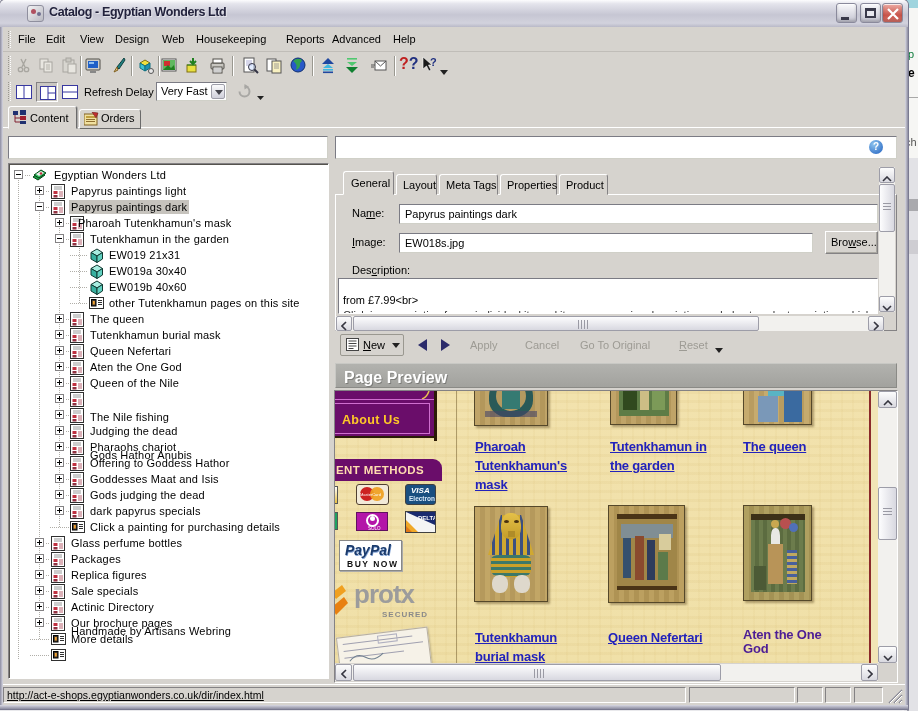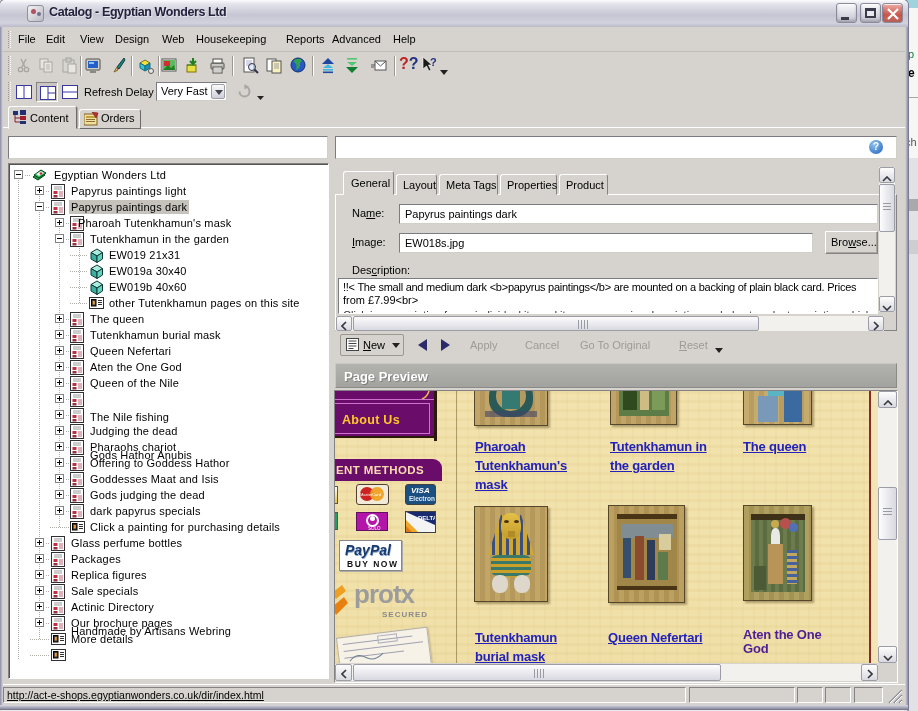--- a/index.html
+++ b/index.html
@@ -605,21 +605,20 @@
   </div>
 <div class="a t11" style="left:352px;top:236px;"><span style="text-decoration:underline">I</span>mage:</div>
 <div class="a field" style="left:399px;top:233px;width:414px;height:20px;">
     <div class="a t11" style="left:5px;top:3px;">EW018s.jpg</div>
   </div>
 <div class="a" style="left:825px;top:231px;width:53px;height:23px;background:#d6d3ce;border:1px solid;border-color:#fff #848284 #848284 #fff;box-shadow:inset -1px -1px 0 #a9a7a0;">
     <div class="a t11" style="left:5px;top:4px;">Bro<span style="text-decoration:underline">w</span>se...</div>
   </div>
 <div class="a t11" style="left:352px;top:264px;">Des<span style="text-decoration:underline">c</span>ription:</div>
 <div class="a" style="left:338px;top:278px;width:540px;height:36px;background:#fff;border:1px solid;border-color:#7b7b84 #fff #fff #7b7b84;overflow:hidden;">
-<div class="a t11" style="left:4px;top:2px;letter-spacing:-0.25px;">!!&lt; The small and medium dark &lt;b&gt;papyrus paintings&lt;/b&gt; are mounted on a backing of plain black card. Prices</div>
 <div class="a t11" style="left:4px;top:15px;">from £7.99&lt;br&gt;</div>
 <div class="a t11" style="left:4px;top:30px;color:#333;">Click in any painting for an individual it...and its accompanying description and also to select a painting which you standard d...</div>
 </div>
 <div class="a sbv" style="left:879px;top:167px;width:16px;height:145px;"></div>
 <div class="a sbbtn" style="left:879px;top:167px;width:16px;height:16px;"><svg width="10" height="6" style="margin-top:4px">
       <path d="M1 5 L5 1 L9 5" fill="none" stroke="#35353f" stroke-width="1.6"></path>
     </svg></div>
 <div class="a sbbtn" style="left:879px;top:296px;width:16px;height:16px;"><svg width="10" height="6" style="margin-top:5px">
       <path d="M1 1 L5 5 L9 1" fill="none" stroke="#35353f" stroke-width="1.6"></path>
     </svg></div>
@@ -652,21 +651,21 @@
     <path d="M1 0 L1 12 L10 6 Z" fill="#2b2b6b"></path>
   </svg>
 <div class="a t11 dis" style="left:470px;top:339px;">Apply</div>
 <div class="a t11 dis" style="left:525px;top:339px;">Cancel</div>
 <div class="a t11 dis" style="left:580px;top:339px;">Go To Original</div>
 <div class="a t11 dis" style="left:679px;top:339px;"><span style="text-decoration:underline">R</span>eset</div>
 <svg class="a" width="8" height="5" style="left:715px;top:348px;">
     <path d="M0 0 L8 0 L4 5 Z" fill="#222"></path>
   </svg>
 <div class="a" style="left:335px;top:363px;width:562px;height:25px;background:linear-gradient(#b2b2ae,#a2a29e);border:1px solid;border-color:#c8c8c4 #8a8a86 #8a8a86 #c8c8c4;"></div>
-<div class="a" style="left:344px;top:369px;font-size:13px;font-weight:bold;color:#fff;text-shadow:1px 1px 0 rgba(0,0,0,0.25);">Page Preview</div>
+<div class="a" style="left:344px;top:369px;font-size:16px;font-weight:bold;color:#fff;text-shadow:1px 1px 0 rgba(0,0,0,0.25);">Page Preview</div>
 <div class="a" style="left:334px;top:390px;width:564px;height:293px;background:#d6d3ce;border:1px solid;border-color:#848284 #fff #fff #848284;"></div>
 <div class="a" style="left:335px;top:391px;width:543px;height:272px;overflow:hidden;background:#f0e1ad;" id="web">
     <div class="a" style="left:0;top:0;width:543px;height:272px;
 background:
 repeating-linear-gradient(90deg, rgba(205,172,90,0.07) 0 2px, transparent 2px 11px),
 repeating-linear-gradient(rgba(198,165,85,0.09) 0 3px, transparent 3px 9px),
 linear-gradient(#f2e2ad,#f0e0a8);"></div>
     <div class="a" style="left:536px;top:0;width:7px;height:272px;background:#f2e5b6;"></div>
     <div class="a" style="left:121px;top:0;width:1px;height:272px;background:rgba(120,100,55,0.55);"></div>
     <div class="a" style="left:534px;top:0;width:2px;height:272px;background:#8b2a2a;"></div>

